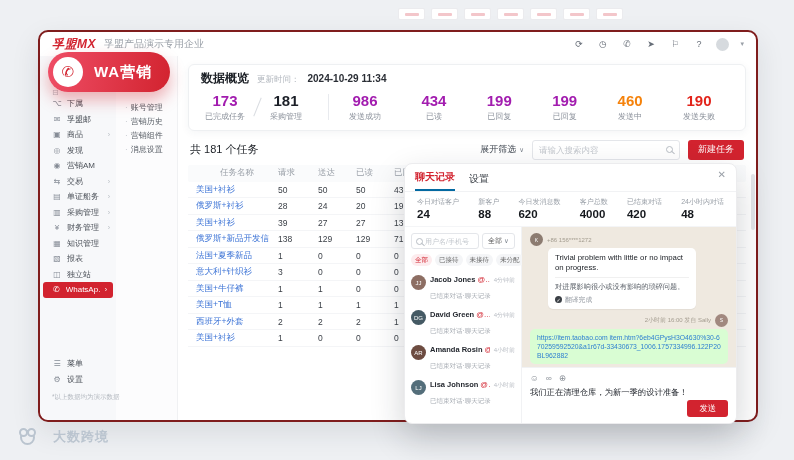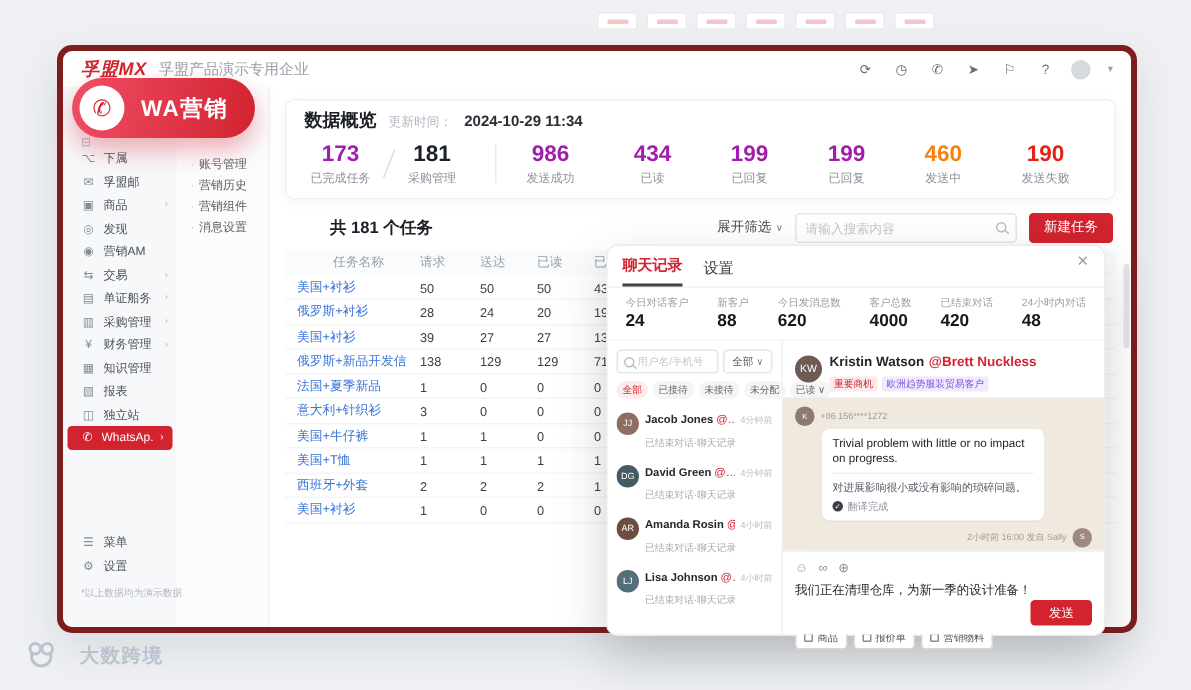--- a/index.html
+++ b/index.html
@@ -1,21 +1,21 @@
 <!DOCTYPE html>
 <html><head>
 <meta charset="utf-8">
 <style>
   * { margin:0; padding:0; box-sizing:border-box; }
   body { font-family:"Liberation Sans","DejaVu Sans",sans-serif; background:#e7e9ec; }
   .canvas { position:relative; width:794px; height:460px; background:#eef0f3; overflow:hidden; }
 
   
   .window { position:absolute; left:38px; top:30px; width:720px; height:392px; background:#fff;
-            border:4px solid #7f1d1d; border-radius:10px; box-shadow:0 10px 28px rgba(30,35,48,.10);
+            border:2px solid #7f1d1d; border-radius:10px; box-shadow:0 10px 28px rgba(30,35,48,.10);
             display:flex; flex-direction:column; }
   .topbar { height:24px; display:flex; align-items:center; padding:0 12px; gap:8px; flex:0 0 auto; }
   .logo { color:#d2232f; font-weight:bold; font-style:italic; font-size:12px; letter-spacing:.5px; }
   .company { font-size:10px; color:#9aa0a8; }
   .topbar-right { margin-left:auto; display:flex; gap:11px; align-items:center; color:#676e78; font-size:10px; }
   .tb-icon { width:13px; height:13px; display:flex; align-items:center; justify-content:center; font-size:9px; }
   .tb-avatar { width:13px; height:13px; border-radius:50%; background:#d6dade; display:inline-block; }
   .tb-caret { font-size:7px; color:#9aa0a8; }
 
   .winbody { flex:1; display:flex; min-height:0; position:relative; }
@@ -59,21 +59,21 @@
   .stat { text-align:center; }
   .stat-num { font-size:15px; font-weight:bold; line-height:1.05; }
   .stat-label { font-size:8px; color:#8b919b; margin-top:2px; white-space:nowrap; }
   .green { color:#a21caf; } .dark { color:#1b1f27; } .orange { color:#f5820b; } .red { color:#e2231a; }
   .slash { width:1px; height:20px; background:#d9dce1; transform:rotate(22deg); margin:0 12px; }
   .vdiv { width:1px; height:26px; background:#e8eaee; margin:0 20px 0 26px; }
   .stats-spread { flex:1; display:flex; justify-content:space-between; padding-right:14px; }
 
   
   .tasks-head { display:flex; align-items:center; margin:9px 2px 5px; gap:8px; }
-  .tasks-count { font-size:11px; font-weight:bold; color:#1c2026;margin-left:28px; }
+  .tasks-count { font-size:11px; font-weight:normal; color:#1c2026; }
   .filter { margin-left:auto; font-size:9px; color:#434a54; display:flex; align-items:center; gap:3px; }
   .caret { font-size:6.5px; color:#7b828c; }
   .search-box { width:148px; height:20px; border:1px solid #e4e6ea; border-radius:3px; display:flex;
                 align-items:center; padding:0 6px; gap:4px; background:#fff; }
   .search-box input { border:none; outline:none; flex:1; font-size:8.5px; color:#333; min-width:0; background:transparent; }
   .search-box input::placeholder { color:#c3c7cd; }
   .mag { width:7px; height:7px; border:1px solid #b9bec5; border-radius:50%; position:relative; flex:0 0 auto; }
   .mag::after { content:""; position:absolute; width:4px; height:1px; background:#b9bec5; right:-3px; bottom:-1px; transform:rotate(40deg); }
   .btn-red { height:20px; padding:0 10px; background:#d2232f; color:#fff; font-size:9px; border:none;
              border-radius:3px; display:flex; align-items:center; cursor:pointer; }
@@ -89,21 +89,21 @@
   .acct-ic { color:#9aa0a8; margin-right:2px; }
   .op-ic { display:inline-block; width:7px; height:7px; border:1px solid #c9cdd3; border-radius:1.5px; margin-right:4px; }
   .scroll-thumb { position:absolute; right:1px; top:118px; width:4px; height:56px; background:#e3e5e9; border-radius:2px; }
 
   
   .chat-panel { position:absolute; left:404px; top:163px; width:333px; height:261px; background:#fff;
                 border:1px solid #ececee; border-radius:8px; box-shadow:0 14px 34px rgba(25,30,40,.20);
                 display:flex; flex-direction:column; z-index:9; }
   .cp-tabs { display:flex; align-items:flex-end; padding:6px 10px 0; gap:14px; border-bottom:1px solid #f1f2f4; position:relative; }
   .cp-tab { font-size:10px; color:#3c4148; padding-bottom:5px; cursor:pointer; }
-  .cp-tab.active { color:#d2232f; font-weight:bold; border-bottom:2px solid #404040; }
+  .cp-tab.active { color:#d2232f; font-weight:bold; border-bottom:2px solid #0369a1; }
   .cp-close { position:absolute; right:10px; top:5px; color:#9aa0a8; font-size:10px; cursor:pointer; }
   .cp-stats { display:flex; justify-content:space-between; padding:5px 12px 6px; border-bottom:1px solid #f4f5f7; }
   .cp-stat-label { font-size:7px; color:#9aa0a8; white-space:nowrap; }
   .cp-stat-value { font-size:11.5px; font-weight:bold; color:#15181d; margin-top:1px; }
   .cp-body { flex:1; display:flex; min-height:0; }
   .cp-left { width:117px; border-right:1px solid #f1f2f4; padding:6px 6px 4px; display:flex; flex-direction:column; min-width:0; }
   .cp-search-row { display:flex; gap:3px; }
   .cp-search { flex:1; height:16px; border:1px solid #e4e6ea; border-radius:3px; display:flex; align-items:center; padding:0 4px; gap:2px; min-width:0; }
   .cp-search input { border:none; outline:none; font-size:7px; width:100%; min-width:0; background:transparent; }
   .cp-search input::placeholder { color:#c3c7cd; }
@@ -599,30 +599,20 @@
             <span class="conv-main"><span class="conv-line1">
                   <span class="conv-name">Lisa Johnson</span>
                   <span class="conv-handle">@Brett Nuc...</span>
                 </span><span class="conv-prev">已结束对话·聊天记录</span></span>
             <span class="conv-time">4小时前</span>
           </div>
         </div>
       </div>
 
       <div class="cp-right">
-        <div class="cr-head">
-          <span class="cr-av">KW</span>
-          <span>
-            <span class="cr-name-row"><span class="cr-name">Kristin Watson</span><span class="cr-handle">@Brett Nuckless</span></span>
-            <span class="cr-tags">
-              <span class="tag tag-red">重要商机</span>
-              <span class="tag tag-purple">欧洲趋势服装贸易客户</span>
-            </span>
-          </span>
-        </div>
         <div class="chat-area">
           <div class="in-meta">
             <span class="msg-av">K</span>
             <span class="meta-txt">+86 156****1272</span>
           </div>
           <div class="bubble-in">
             <div class="bubble-en">Trivial problem with little or no impact on progress.</div>
             <div class="bubble-div"></div>
             <div class="bubble-cn">对进展影响很小或没有影响的琐碎问题。</div>
             <div class="trans-note">

